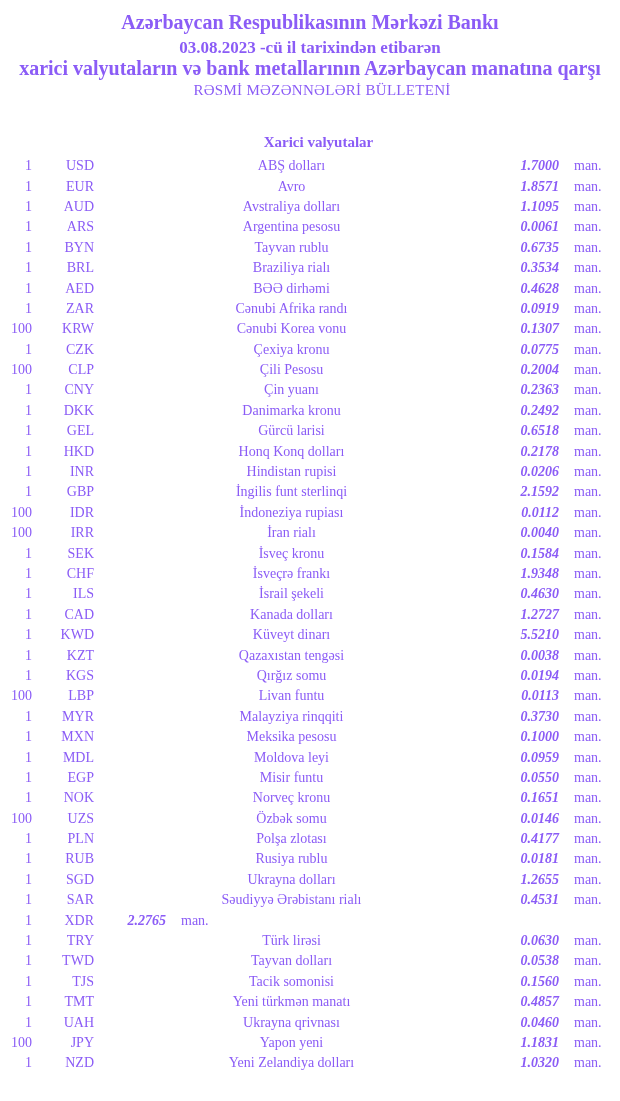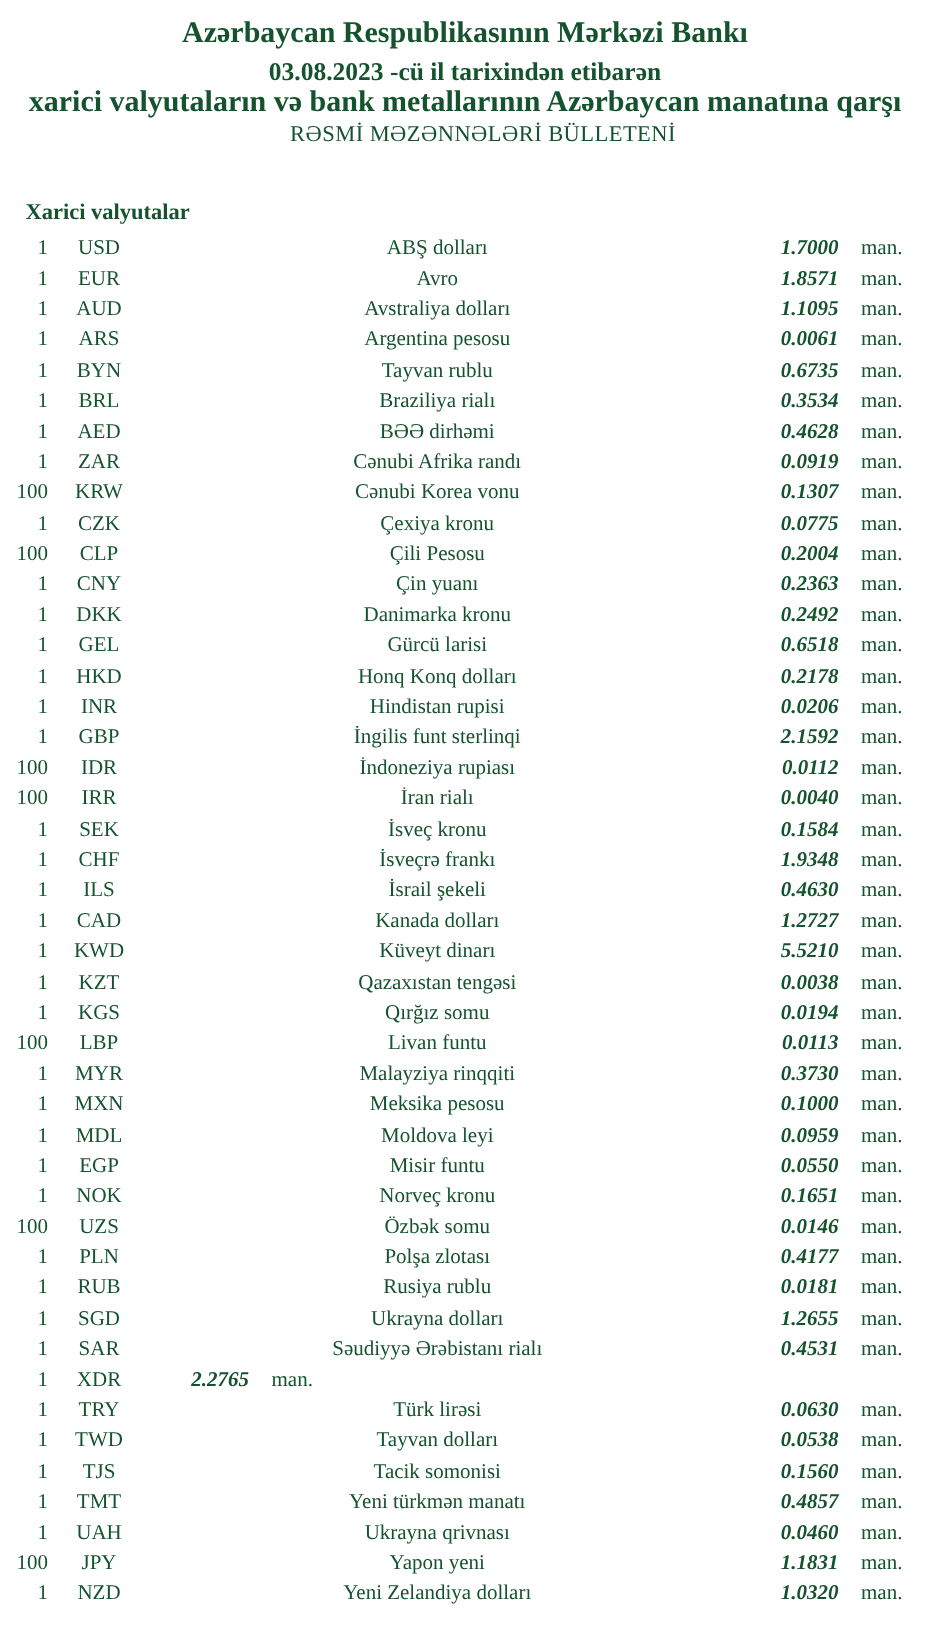--- a/index.html
+++ b/index.html
@@ -5,21 +5,21 @@
   html, body {
     margin: 0;
     padding: 0;
     background: #ffffff;
   }
   .page {
     position: relative;
     width: 620px;
     height: 1101px;
     background: #ffffff;
-    color: #14532d;
+    color: #8b5cf6;
     font-family: "Liberation Serif", "DejaVu Serif", serif;
     overflow: hidden;
   }
   .bank-title {
     text-align: center;
     font-weight: bold;
     font-size: 20px;
     line-height: 26px;
     padding-top: 9px;
   }
@@ -38,21 +38,21 @@
   }
   .bulletin-title {
     text-align: center;
     font-weight: normal;
     font-size: 15px;
     line-height: 22px;
     letter-spacing: 0.3px;
     margin-left: 24px;
   }
   .section-title {
-    text-align: left;
+    text-align: center;
     font-weight: bold;
     font-size: 15px;
     line-height: 20px;
     margin-top: 31px;
     margin-left: 17px;
   }
   .rates {
     margin-top: 4px;
   }
   .row {
@@ -64,21 +64,21 @@
   }
   .cell-qty {
     flex: 0 0 auto;
     width: 32px;
     text-align: right;
   }
   .cell-code {
     flex: 0 0 auto;
     width: 56px;
     margin-left: 6px;
-    text-align: center;
+    text-align: right;
   }
   .cell-name {
     flex: 1 1 auto;
     text-align: center;
     padding-left: 2px;
     overflow: hidden;
   }
   .cell-rate {
     flex: 0 0 auto;
     width: 72px;

